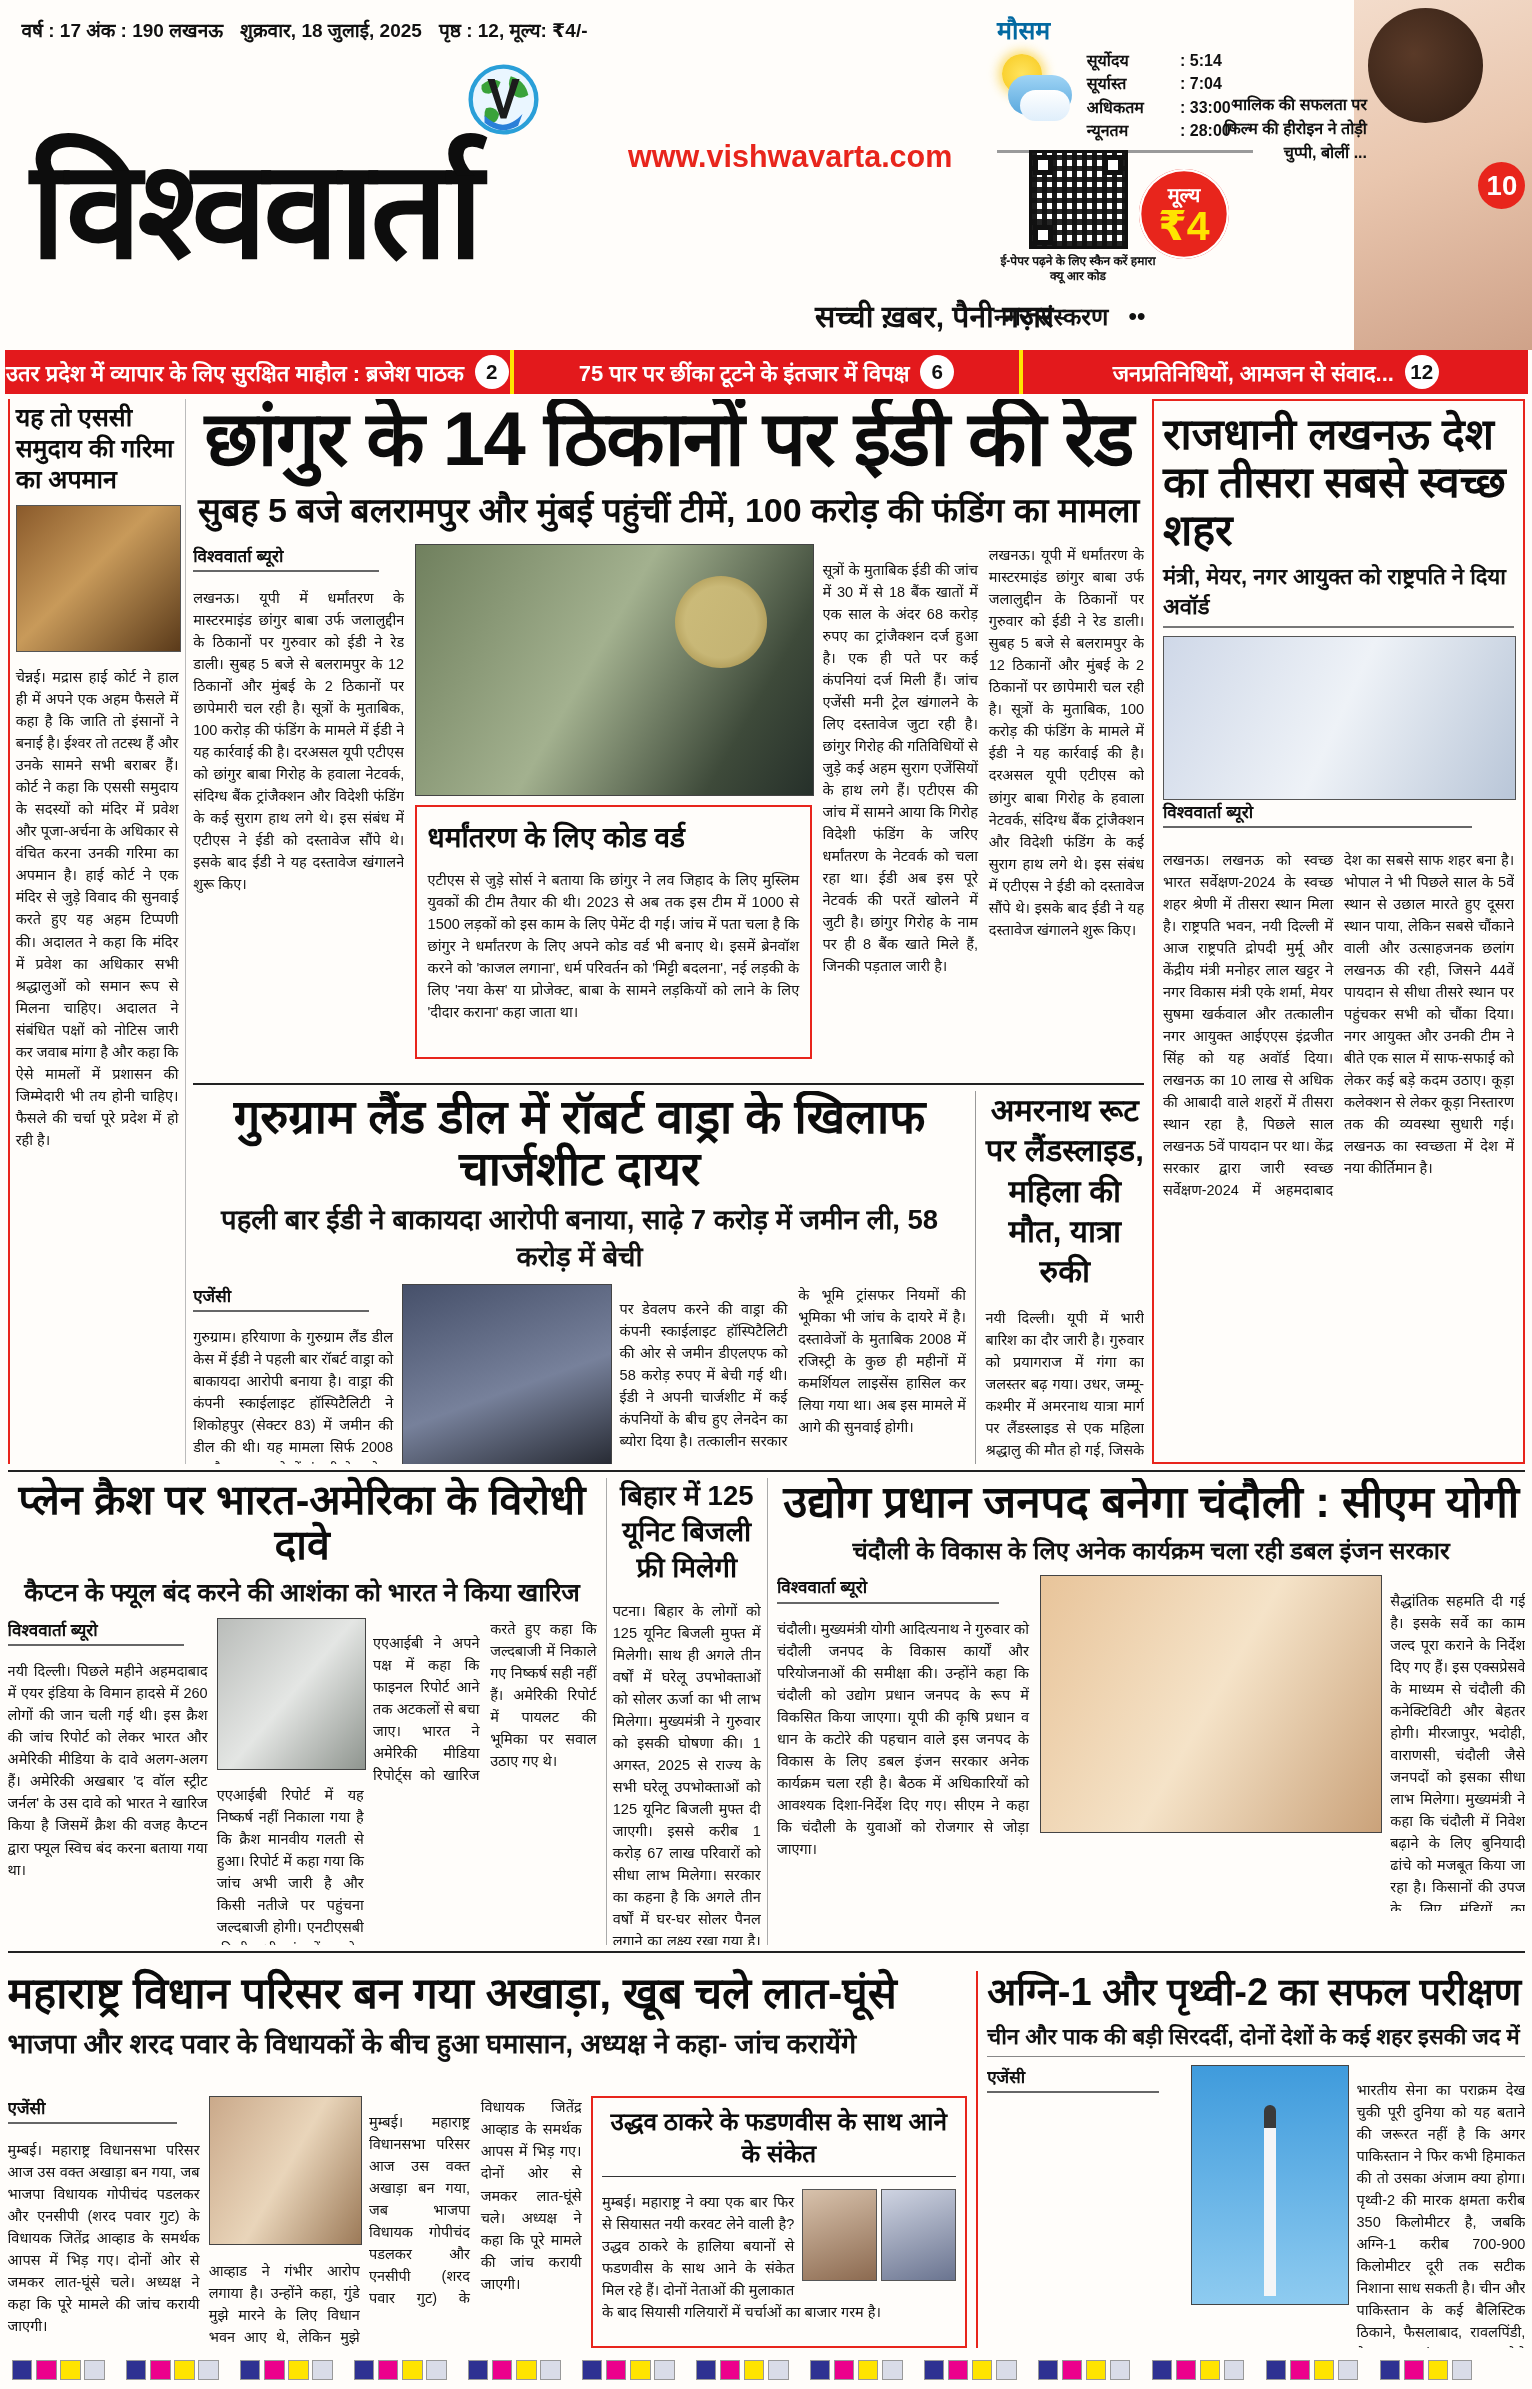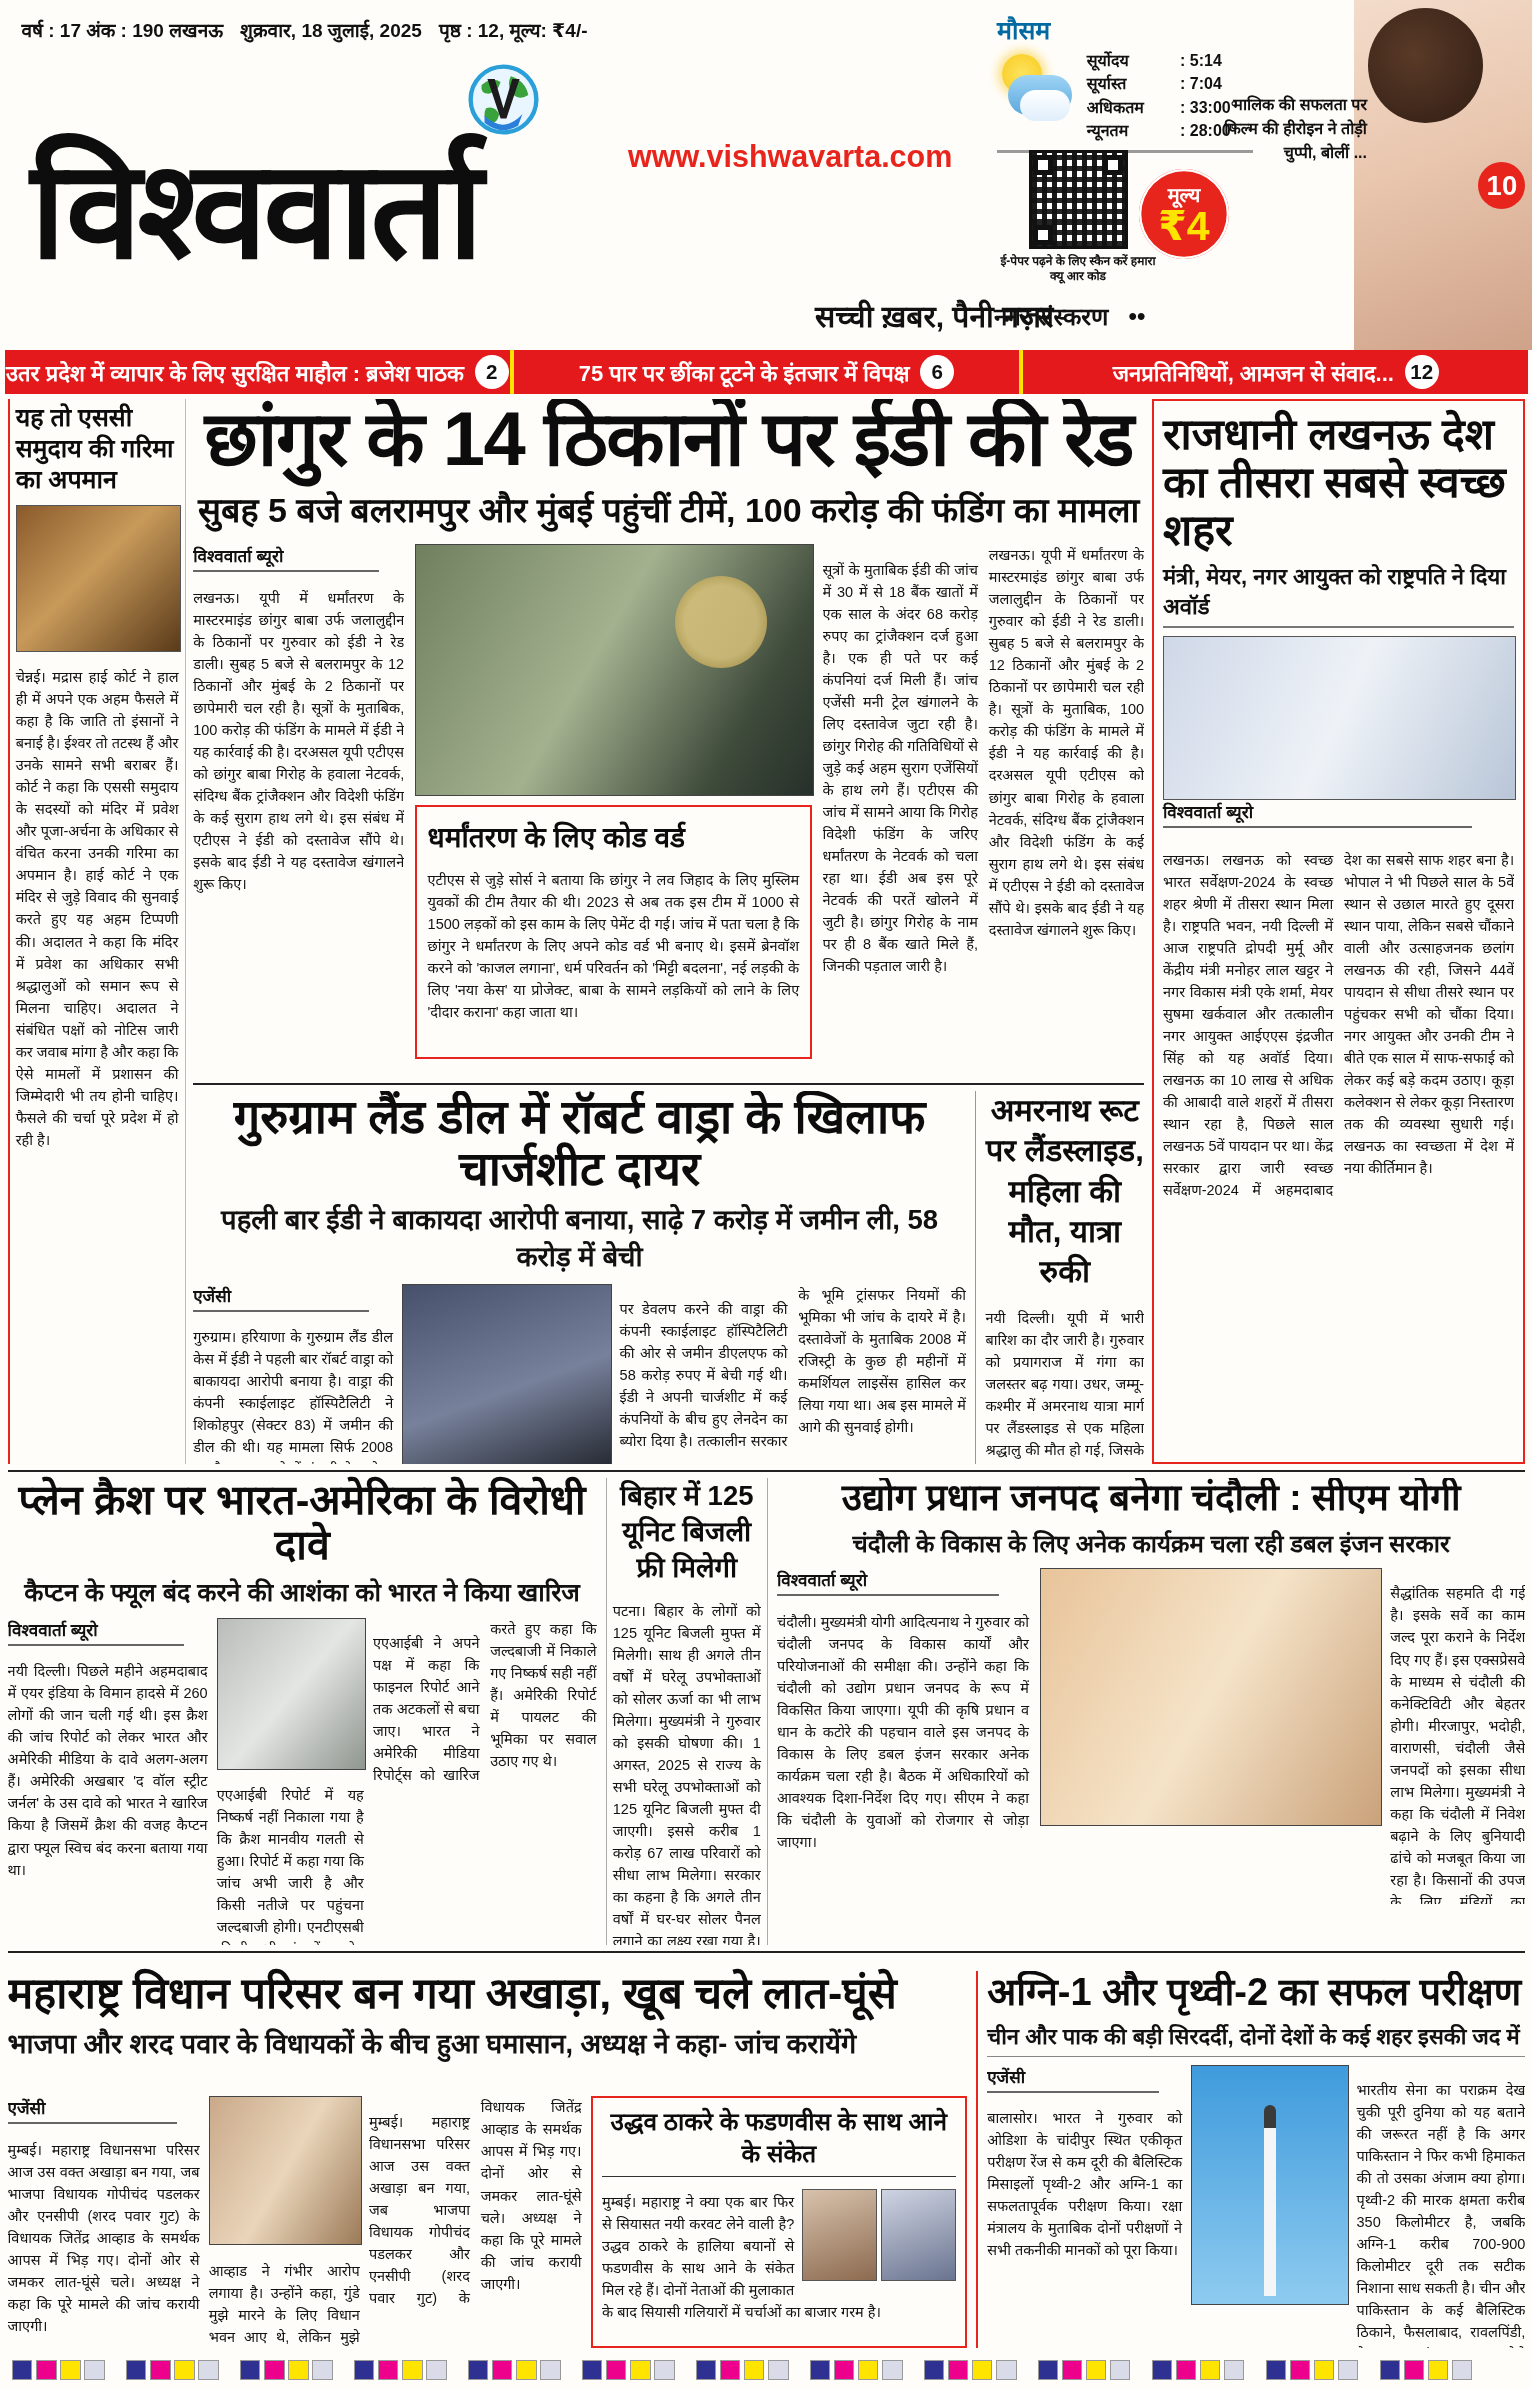--- a/index.html
+++ b/index.html
@@ -96,21 +96,21 @@
   
   .band2{border-top:2.3px solid #222;margin:6.1px 7.6px 0;padding-top:6.1px;height:475px;box-sizing:border-box;
          display:grid;grid-template-columns:589px 162px 1fr;gap:9.2px;overflow:hidden;}
   .plane h2{font-size:41px;font-weight:900;text-align:center;line-height:1.1;}
   .plane .sub{font-size:25px;font-weight:800;text-align:center;margin-top:6.1px;}
   .plane-body{display:grid;grid-template-columns:200px 147px 1fr;gap:9.2px;margin-top:9.2px;height:344px;overflow:hidden;}
   .crash-photo{height:150px;border:1.5px solid #444;background:linear-gradient(130deg,#b9bcb9,#e4e6e4 50%,#8f958f);}
   .bihar{border-left:0.8px solid #aaa;border-right:0.8px solid #aaa;padding:0 6px;overflow:hidden;}
   .bihar h3{font-size:27.5px;font-weight:900;text-align:center;line-height:1.3;margin-bottom:7.6px;}
   .chandauli{overflow:hidden;}
-  .chandauli h2{font-size:37px;font-weight:900;text-align:center;line-height:1.08;}
+  .chandauli h2{font-size:44px;font-weight:900;text-align:center;line-height:1.08;}
   .chandauli .sub{font-size:24px;font-weight:800;text-align:center;margin-top:7.6px;}
   .chandauli-body{display:grid;grid-template-columns:252px 340px 1fr;gap:10.7px;margin-top:9.2px;height:336px;overflow:hidden;}
   .yogi-photo{height:256px;border:1.5px solid #444;background:linear-gradient(120deg,#e8c49a,#f5e3c8 50%,#caa27a);}
   
   .band3{border-top:2.3px solid #222;margin:6.1px 7.6px 0;padding-top:18px;height:397px;box-sizing:border-box;
          display:grid;grid-template-columns:574px 376px 1fr;grid-template-rows:116px 1fr;gap:9.2px;overflow:hidden;}
   .mh-head{grid-column:1/3;grid-row:1;}
   .mh-head h2{font-size:43px;font-weight:900;line-height:1.05;}
   .mh-head .sub{font-size:27px;font-weight:800;margin-top:7.6px;}
   .mh-body{grid-column:1;grid-row:2;display:grid;grid-template-columns:192px 151px 1fr;gap:9.2px;overflow:hidden;}
@@ -367,21 +367,20 @@
       </div>
       <p class="bt">मुम्बई। महाराष्ट्र ने क्या एक बार फिर से सियासत नयी करवट लेने वाली है? उद्धव ठाकरे के हालिया बयानों से फडणवीस के साथ आने के संकेत मिल रहे हैं। दोनों नेताओं की मुलाकात के बाद सियासी गलियारों में चर्चाओं का बाजार गरम है।</p>
     </div>
 
     <div class="agni">
       <h2>अग्नि-1 और पृथ्वी-2 का सफल परीक्षण</h2>
       <div class="sub">चीन और पाक की बड़ी सिरदर्दी, दोनों देशों के कई शहर इसकी जद में</div>
       <div class="agni-body">
         <div>
           <div class="byline">एजेंसी</div>
-          <p class="bt">बालासोर। भारत ने गुरुवार को ओडिशा के चांदीपुर स्थित एकीकृत परीक्षण रेंज से कम दूरी की बैलिस्टिक मिसाइलों पृथ्वी-2 और अग्नि-1 का सफलतापूर्वक परीक्षण किया। रक्षा मंत्रालय के मुताबिक दोनों परीक्षणों ने सभी तकनीकी मानकों को पूरा किया।</p>
         </div>
         <div>
           <div class="missile-photo photo">
             <span class="rocket"></span>
           </div>
         </div>
         <div>
           <p class="bt">भारतीय सेना का पराक्रम देख चुकी पूरी दुनिया को यह बताने की जरूरत नहीं है कि अगर पाकिस्तान ने फिर कभी हिमाकत की तो उसका अंजाम क्या होगा। पृथ्वी-2 की मारक क्षमता करीब 350 किलोमीटर है, जबकि अग्नि-1 करीब 700-900 किलोमीटर दूरी तक सटीक निशाना साध सकती है। चीन और पाकिस्तान के कई बैलिस्टिक ठिकाने, फैसलाबाद, रावलपिंडी, पेशावर, गुजरांवाला, मुल्तान जैसे शहर समेत कई इलाके इसकी जद में हैं।</p>
         </div>
       </div>

